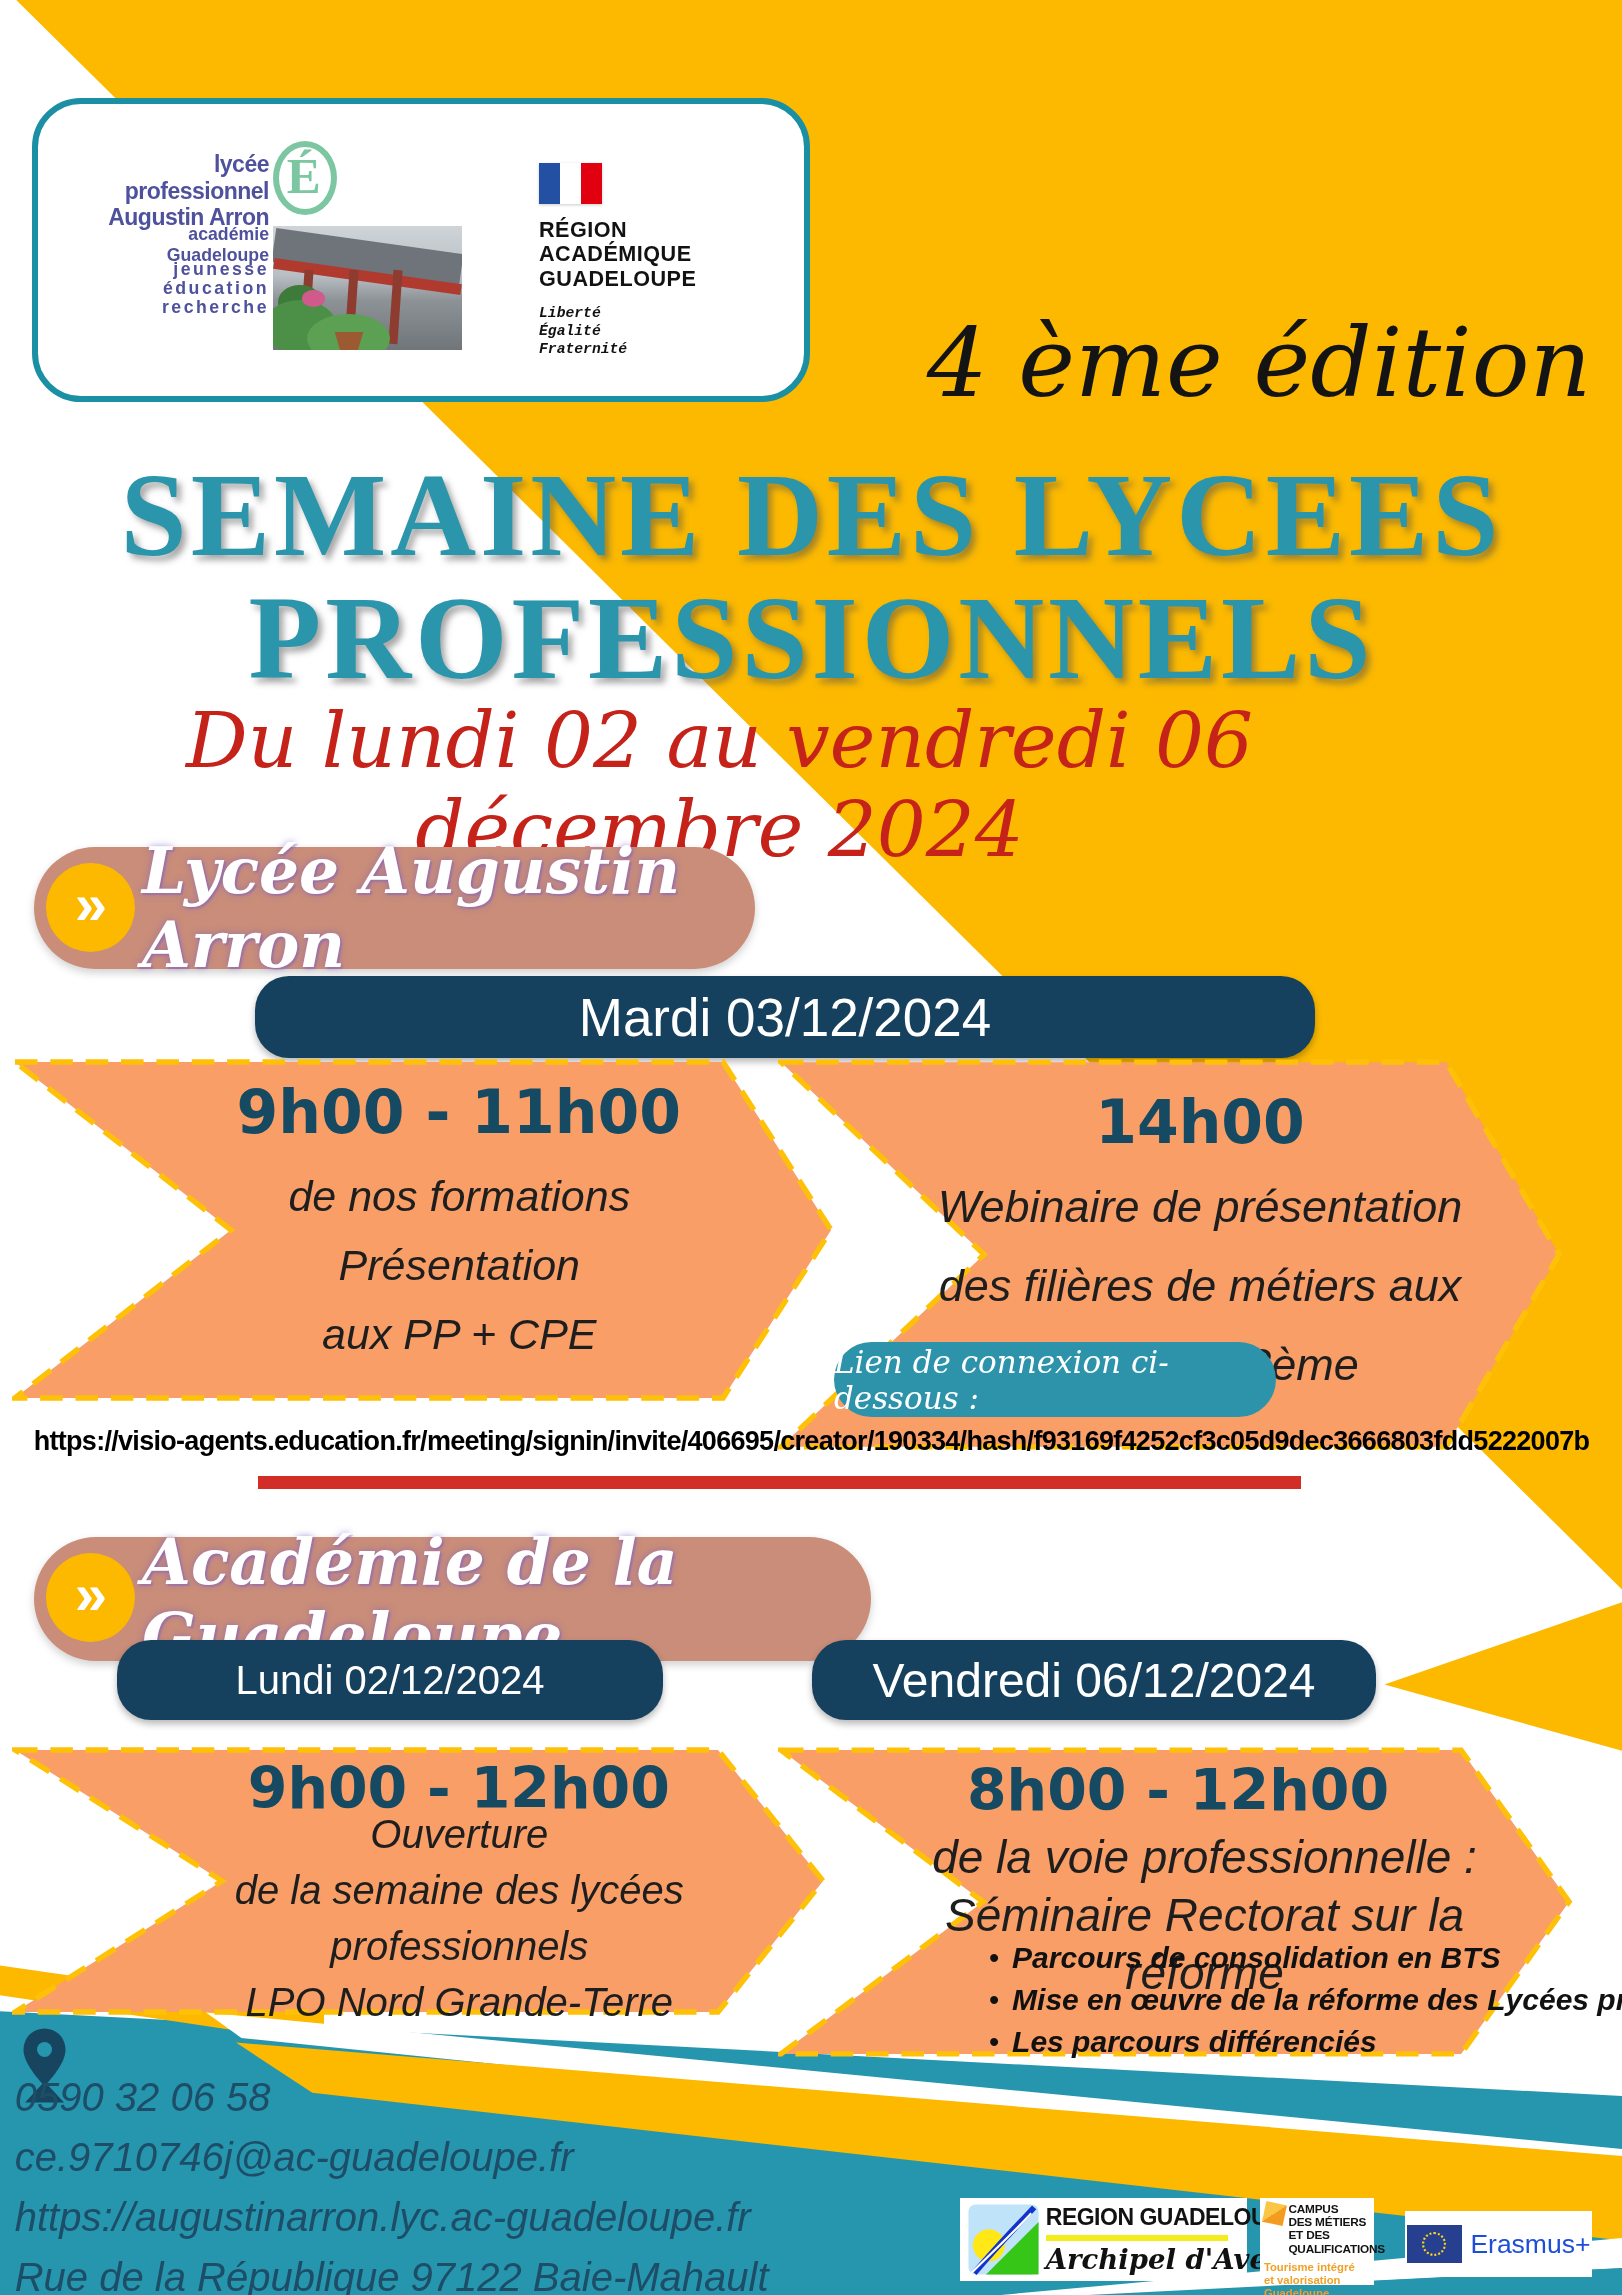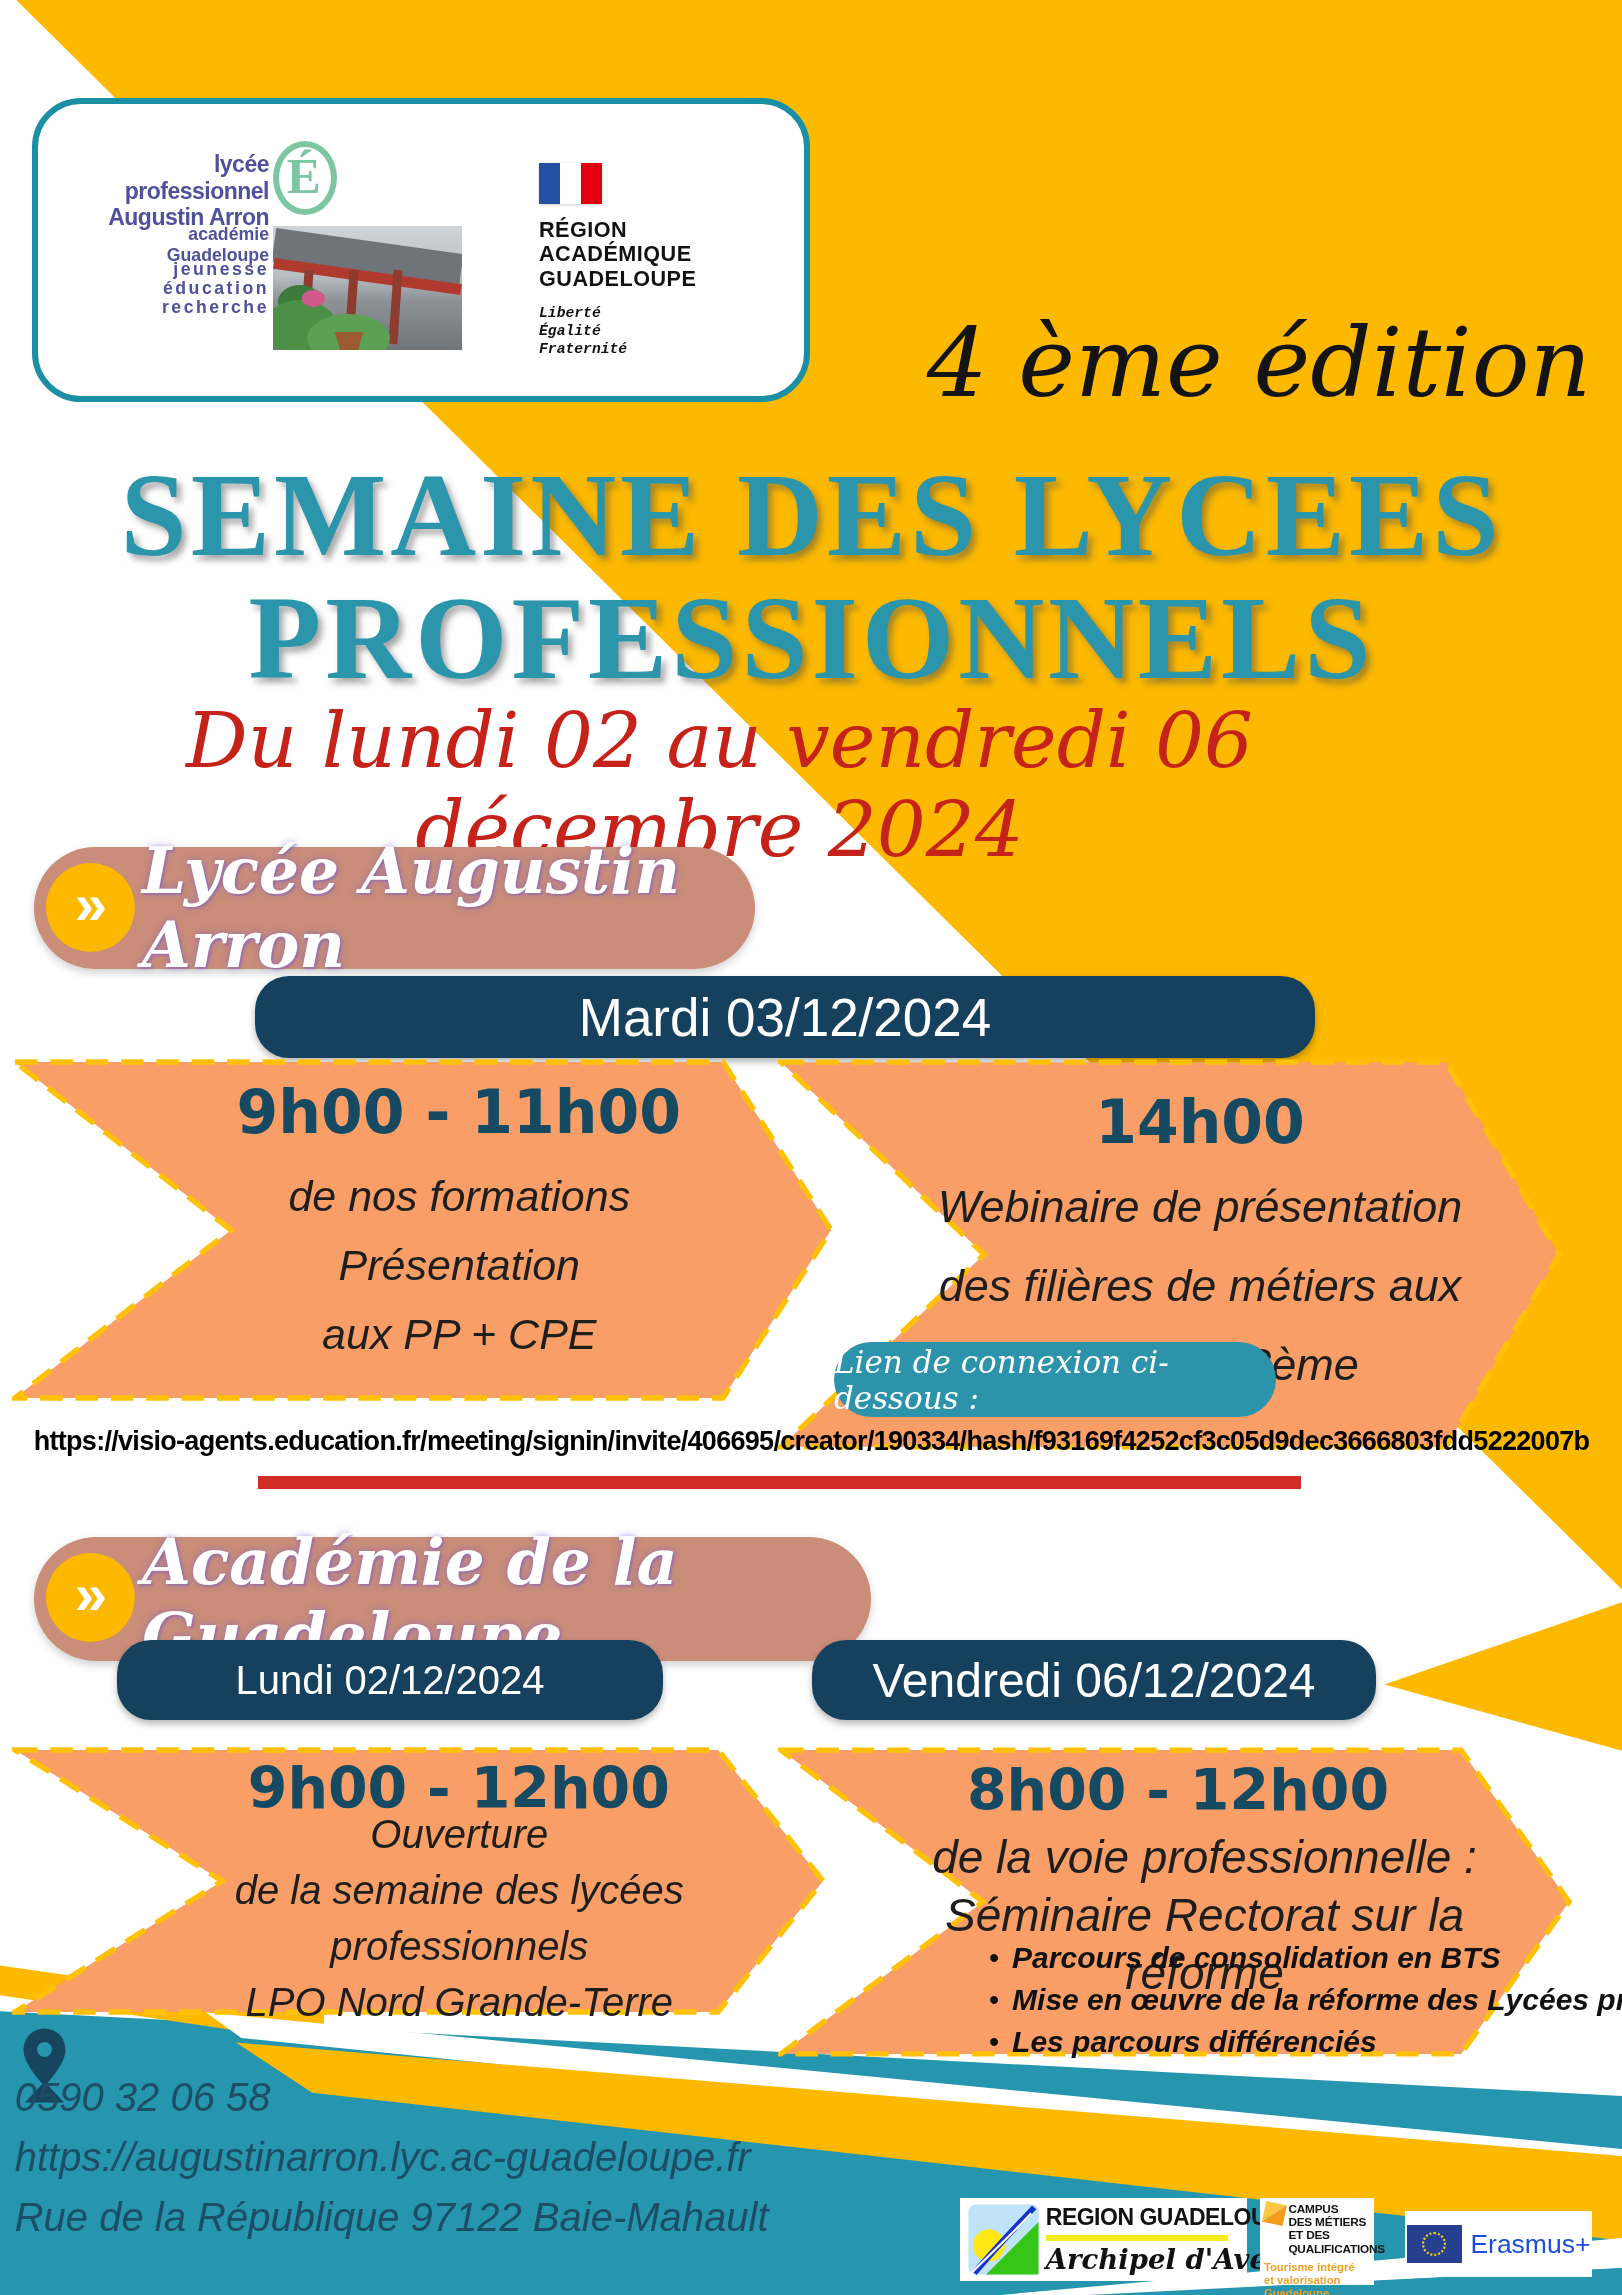--- a/index.html
+++ b/index.html
@@ -307,20 +307,21 @@
     </div>
   </div>
 
   <svg id="pin-icon" viewBox="0 0 110 150">
     <path d="M55 2 C31 2 13 21 13 45 c0 30 42 72 42 72 s42 -42 42 -72 C97 21 79 2 55 2 z" fill="#17455F"></path>
     <circle cx="55" cy="44" r="15" fill="#2596AD"></circle>
     <polygon points="16,150 55,108 94,150" fill="#17455F"></polygon>
   </svg>
   <div id="contact">
     <div>0590 32 06 58</div>
+    <div>ce.9710746j@ac-guadeloupe.fr</div>
     <div>https://augustinarron.lyc.ac-guadeloupe.fr</div>
     <div>Rue de la République 97122 Baie-Mahault</div>
   </div>
 
   <div class="logo-box" id="box-region">
     <svg id="region-mark" viewBox="0 0 100 100">
       <rect x="2" y="2" width="96" height="96" rx="10" fill="#BFE3F9"></rect>
       <circle cx="30" cy="58" r="22" fill="#FFE815"></circle>
       <polygon points="98,98 98,26 26,98" fill="#35C618"></polygon>
       <path d="M10 96 C42 58 68 32 92 6" stroke="#1333CC" stroke-width="8" fill="none"></path>

